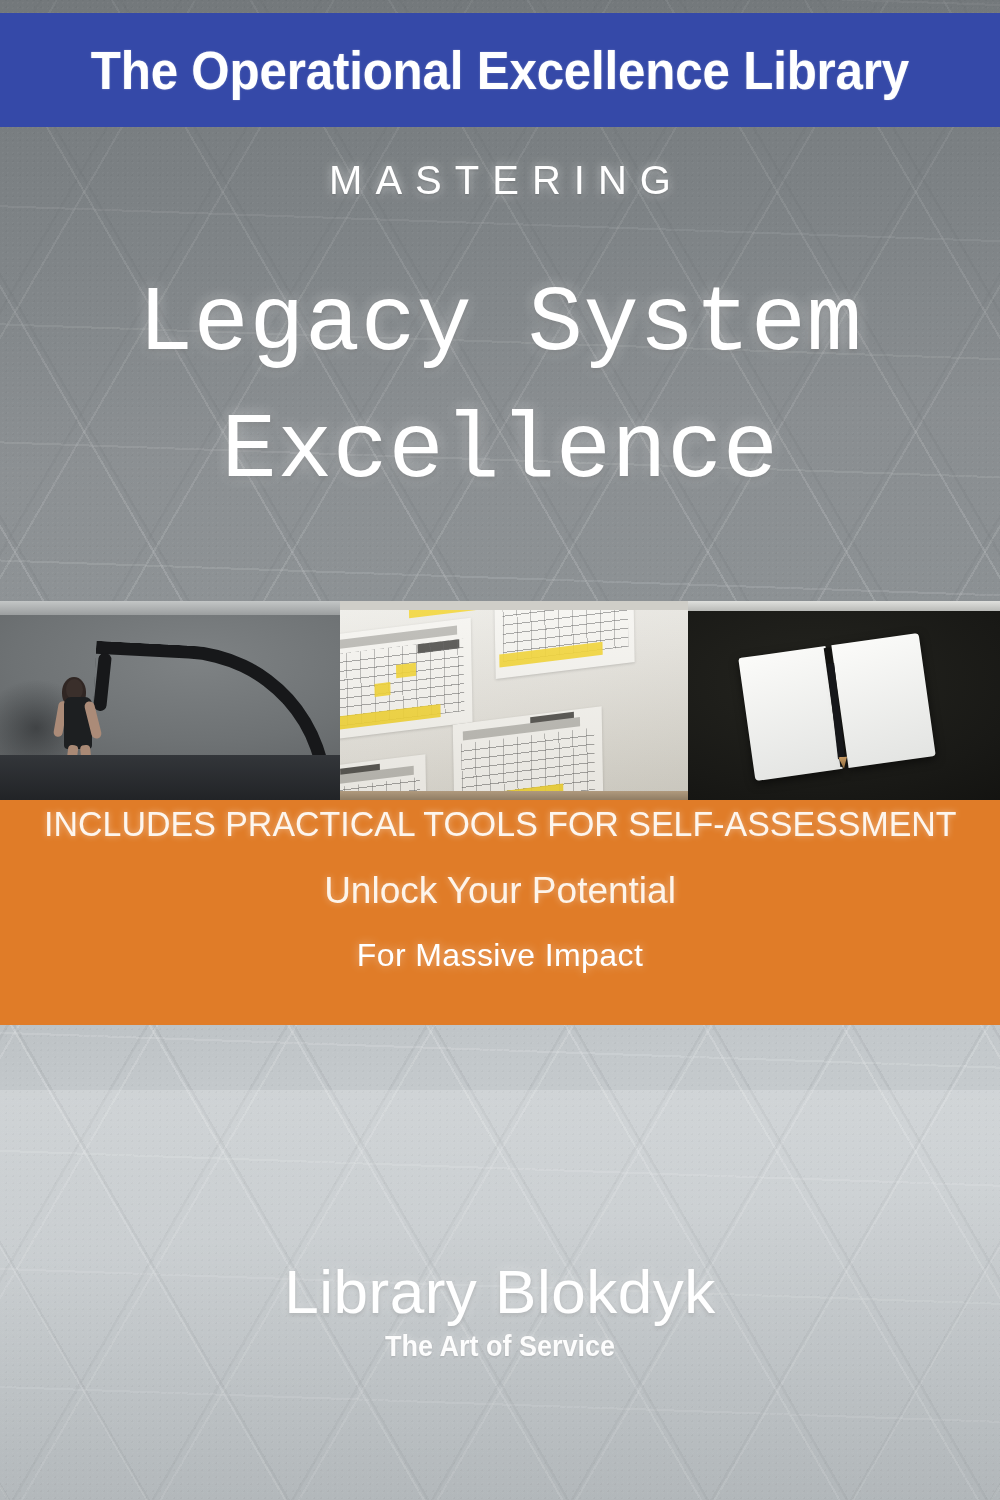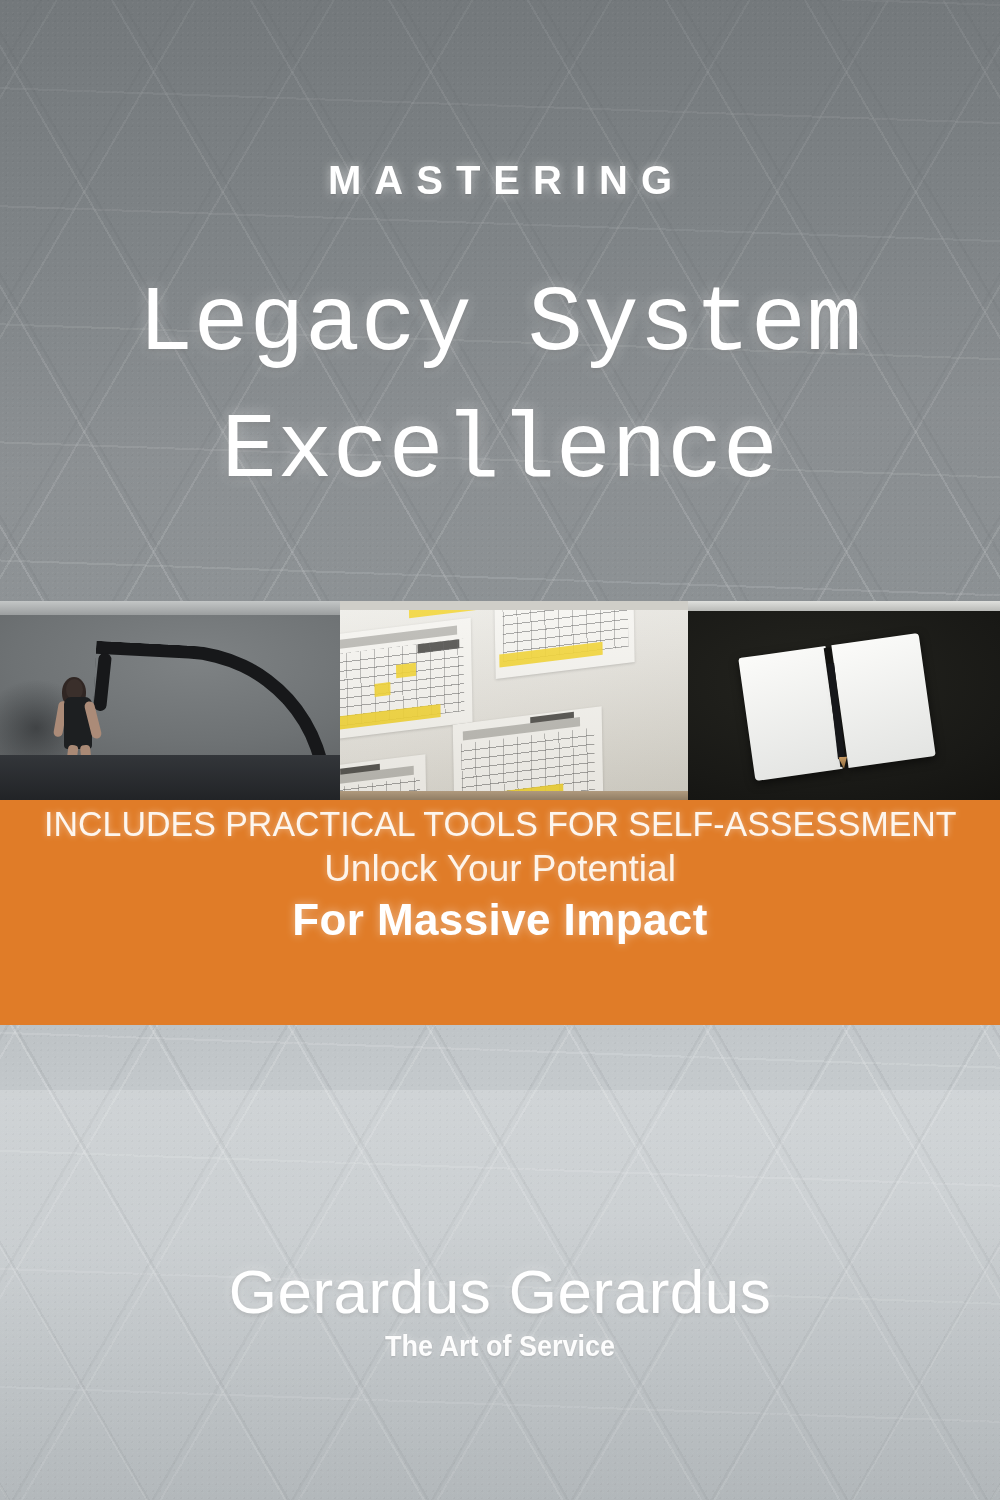--- a/index.html
+++ b/index.html
@@ -97,21 +97,21 @@
   }
 
   
   .kicker {
     position: absolute;
     left: 0; right: 0;
     top: 158px;
     text-align: center;
     color: #ffffff;
     font-size: 40px;
-    font-weight: 700;
+    font-weight: 400;
     letter-spacing: 13px;
     text-indent: 13px;
     text-shadow: 0 0 10px rgba(255,255,255,.55), 0 1px 3px rgba(0,0,0,.25);
   }
 
   
   .title {
     position: absolute;
     left: 0; right: 0;
     top: 262px;
@@ -323,33 +323,34 @@
   .band-kicker {
     color: #fdf6ee;
     font-size: 35px;
     font-weight: 400;
     letter-spacing: 0px;
     transform: scaleX(.97);
     white-space: nowrap;
     text-shadow: 0 0 7px rgba(255,255,255,.45);
   }
   .band-sub {
+    margin-top: 22px;
     color: #fdf4ea;
     font-size: 37px;
     font-weight: 400;
     line-height: 1.33;
     text-align: center;
     text-shadow: 0 0 7px rgba(255,255,255,.40);
   }
   .band-sub span { display: block; }
   .band-impact {
-    margin-top: 2px;
+    margin-top: 22px;
     color: #ffffff;
-    font-size: 44px;
-    font-weight: 700;
+    font-size: 32px;
+    font-weight: 400;
     letter-spacing: .4px;
     text-shadow: 0 0 10px rgba(255,255,255,.45);
   }
 
   
   .author-block {
     position: absolute;
     left: 0; right: 0;
     top: 1256px;
     text-align: center;
@@ -375,20 +376,23 @@
 
 <div id="cover">
 
   <div class="bg-base"></div>
   <div class="bg-tri"></div>
   <div class="bg-tri2"></div>
   <div class="bg-shade-top"></div>
   <div class="bg-shade-bottom"></div>
   <div class="bg-grain"></div>
 
+  <div class="series-band">
+    <div class="series-text">The Operational Excellence Library</div>
+  </div>
 
   <div class="kicker">MASTERING</div>
 
   <div class="title">
     <span class="tline">Legacy System</span>
     <span class="tline">Excellence</span>
   </div>
 
   <div class="photo-strip">
 
@@ -459,17 +463,17 @@
 
   <div class="orange-band">
     <div class="band-kicker">INCLUDES PRACTICAL TOOLS FOR SELF-ASSESSMENT</div>
     <div class="band-sub">
       <span>Unlock Your Potential</span>
     </div>
     <div class="band-impact">For Massive Impact</div>
   </div>
 
   <div class="author-block">
-    <div class="author-name">Gerardus Gerardus</div>
+    <div class="author-name">Library Blokdyk</div>
     <div class="publisher">The Art of Service</div>
   </div>
 
 </div>
 
 </body></html>

